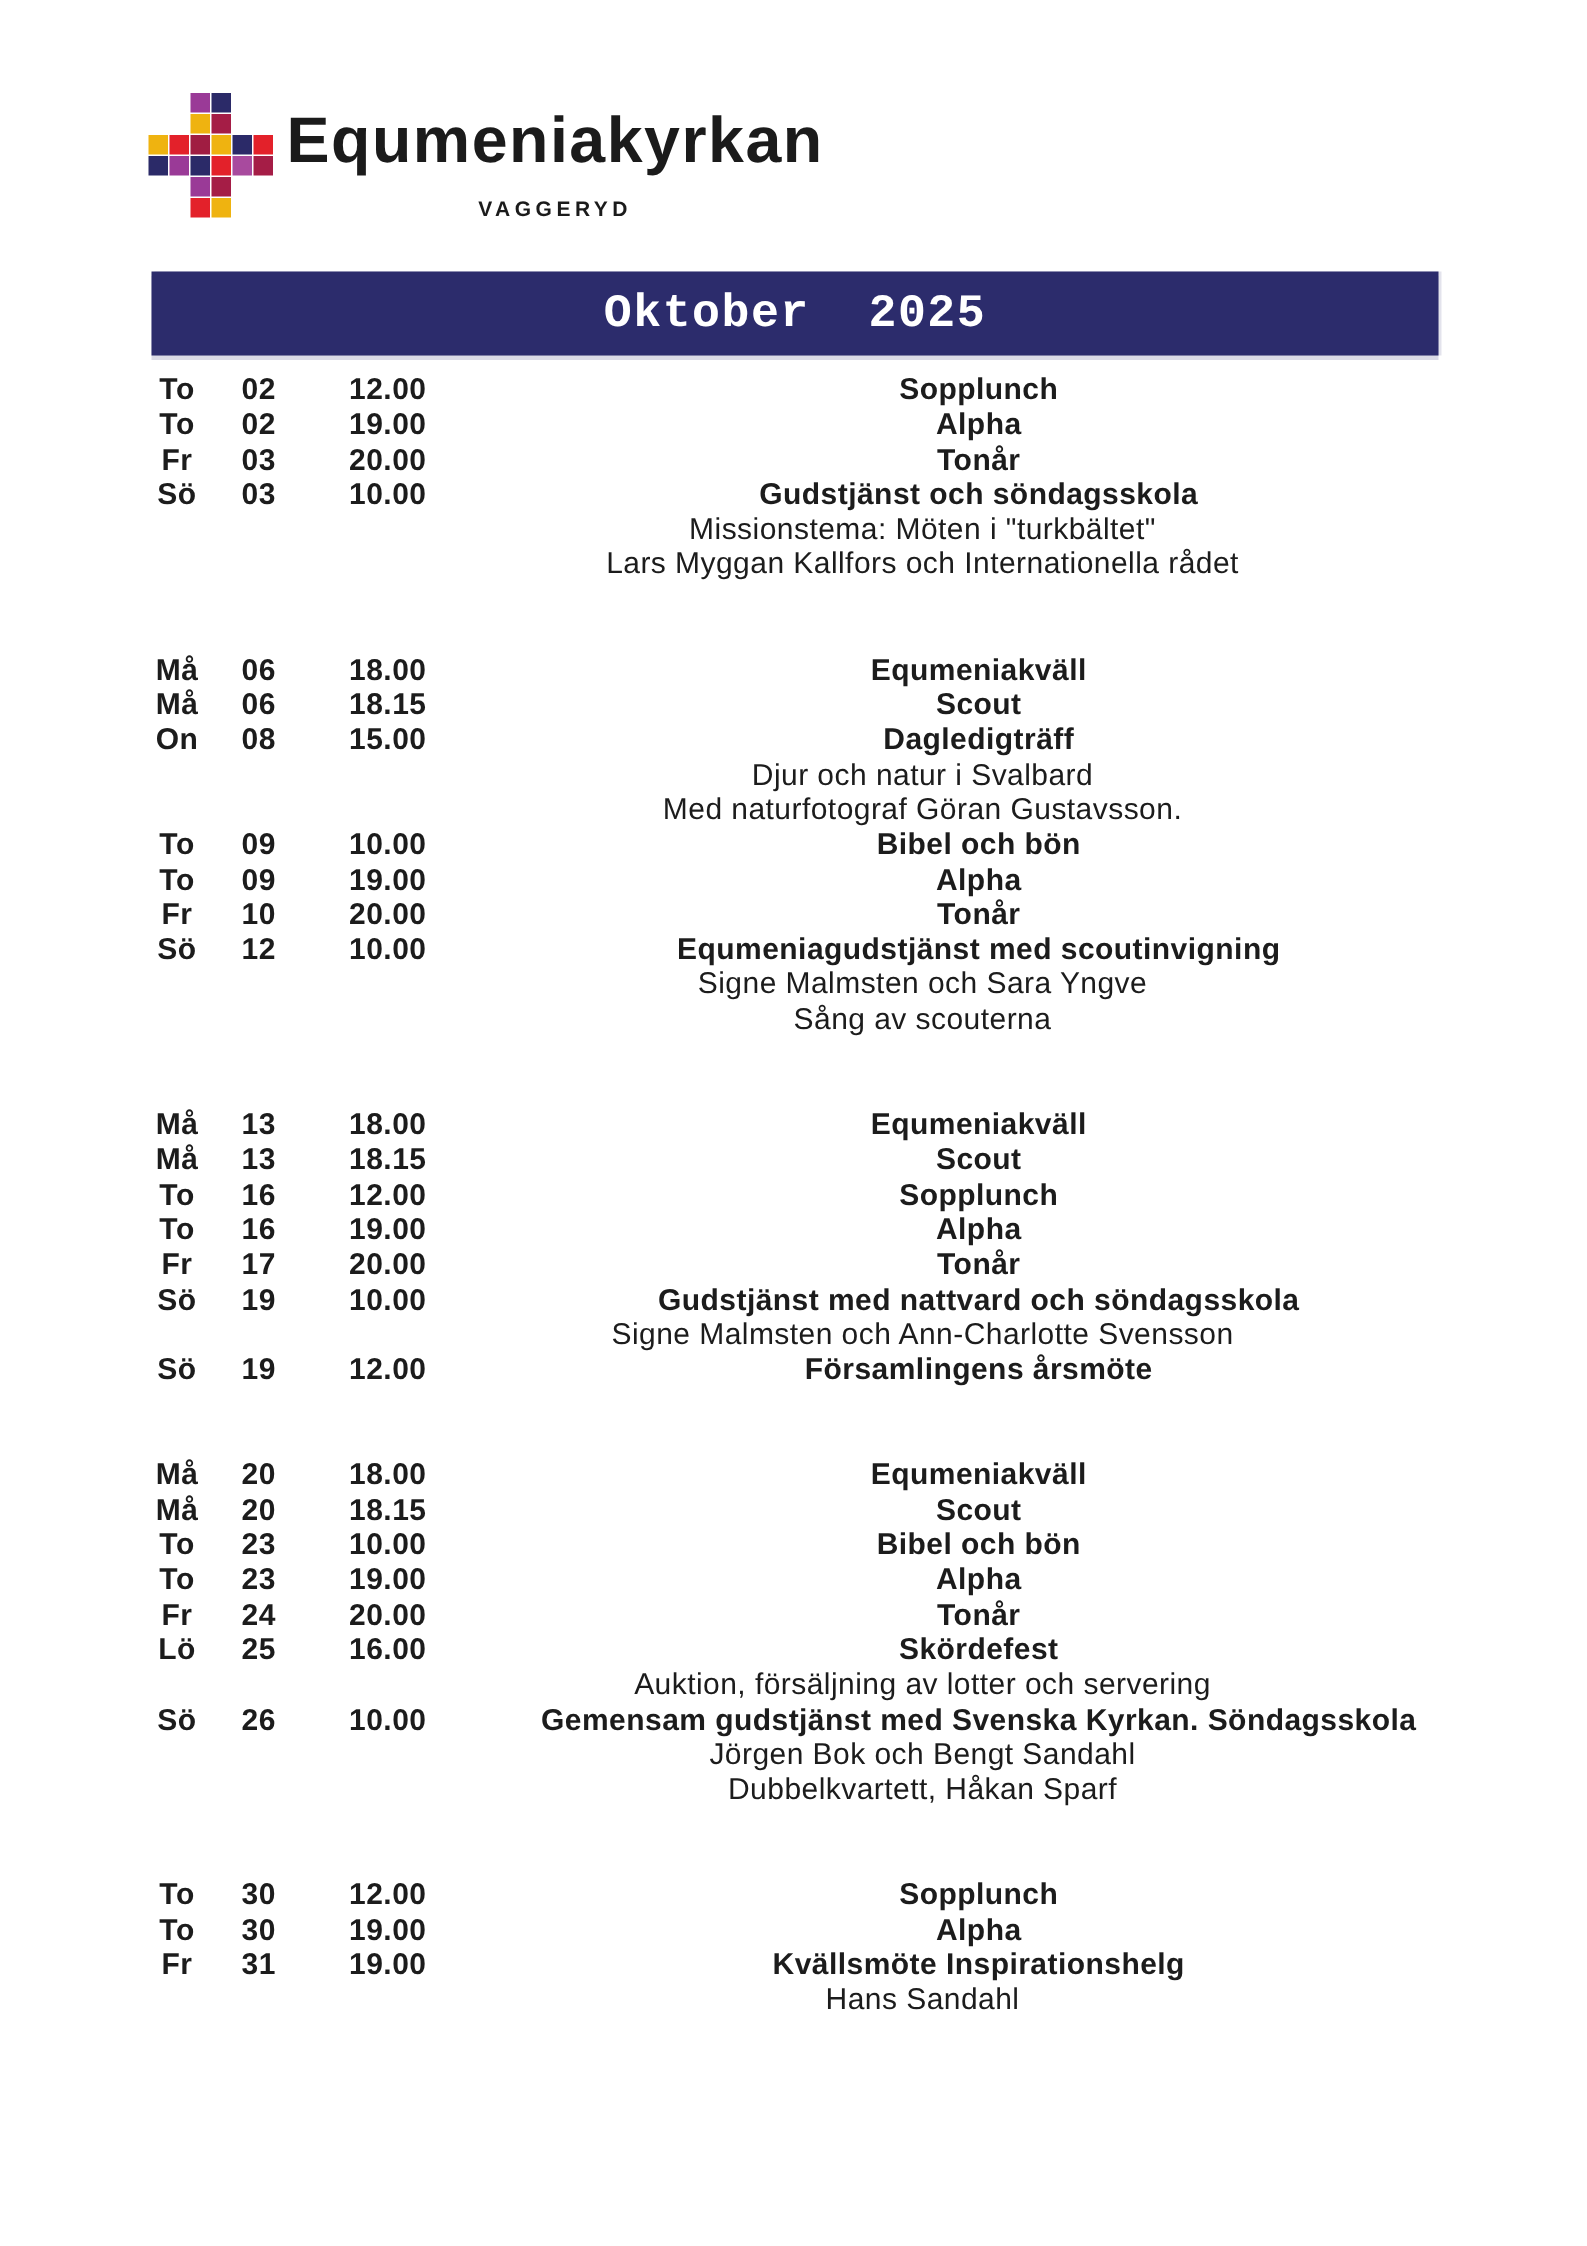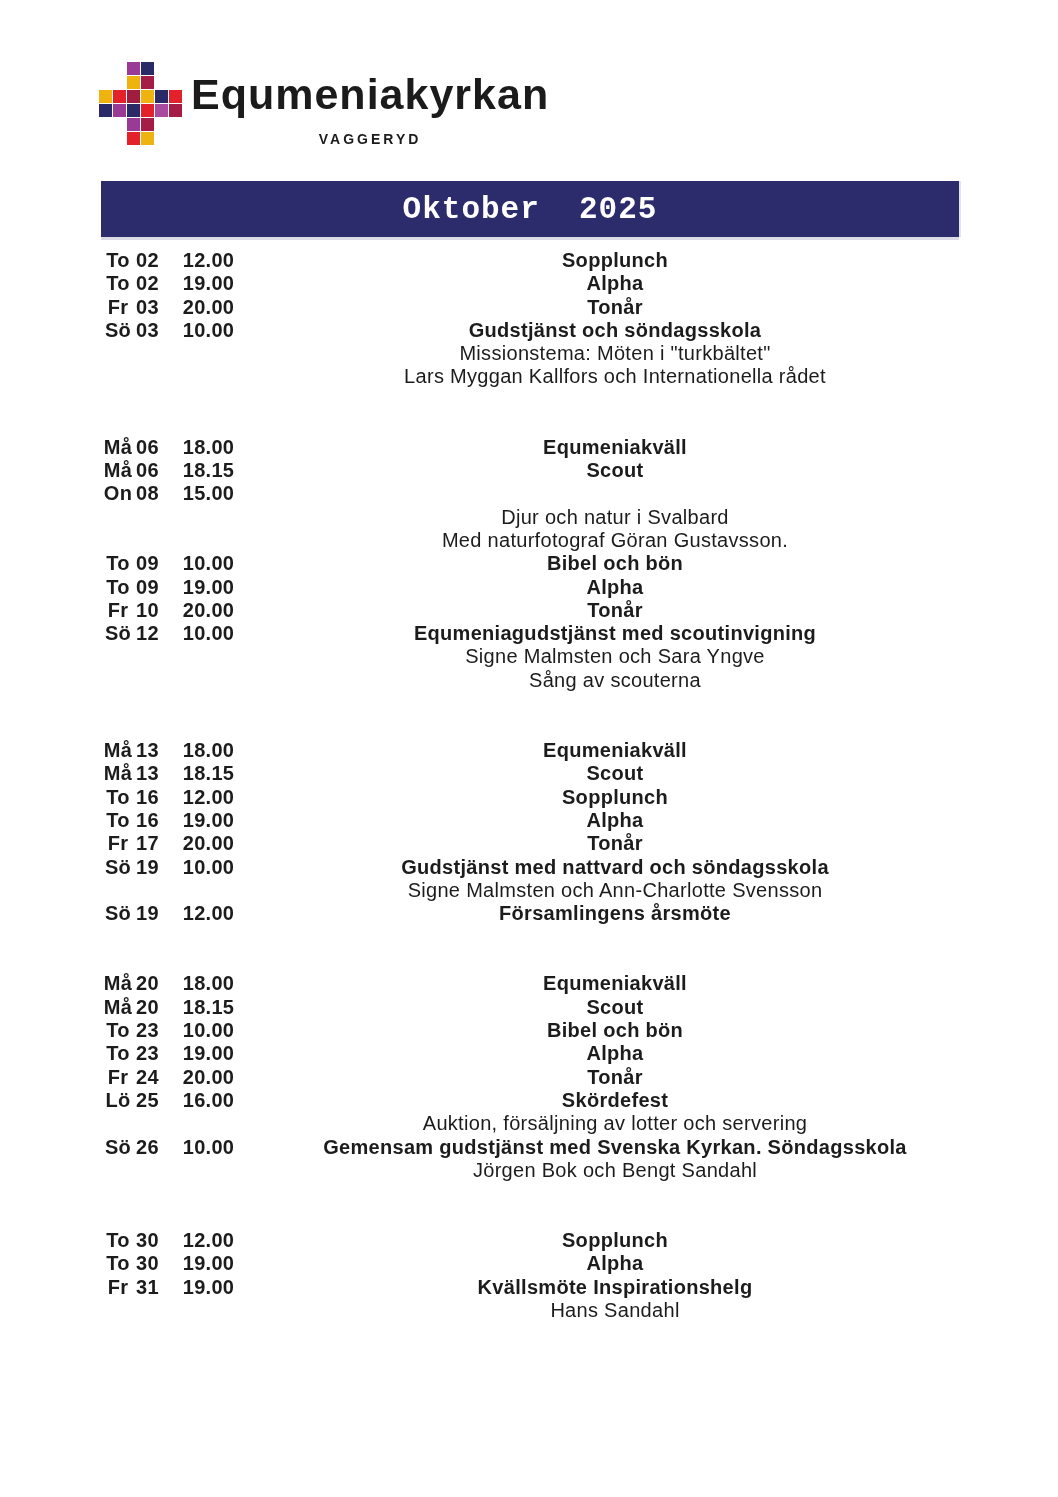--- a/index.html
+++ b/index.html
@@ -75,20 +75,21 @@
     top: 249px;
     width: 872px;
     font-size: 20px;
     line-height: 23.3px;
     letter-spacing: 0.3px;
   }
   .block + .block { margin-top: 47px; }
   .event {
     display: grid;
     grid-template-columns: 30px 29px 93px 1fr;
+    gap: 25px;
   }
   .event .day, .event .date, .event .time, .event .etitle { font-weight: bold; }
   .detail {
     margin-left: 152px;
     font-weight: normal;
   }
 </style>
 </head>
 <body>
 
@@ -182,20 +183,21 @@
         <div class="event">
           <span class="day">Må</span>
           <span class="date">06</span>
           <span class="time">18.15</span>
           <span class="etitle">Scout</span>
         </div>
         <div class="event">
           <span class="day">On</span>
           <span class="date">08</span>
           <span class="time">15.00</span>
+          <span class="etitle">Dagledigträff</span>
         </div>
         <div class="detail">Djur och natur i Svalbard</div>
         <div class="detail">Med naturfotograf Göran Gustavsson.</div>
         <div class="event">
           <span class="day">To</span>
           <span class="date">09</span>
           <span class="time">10.00</span>
           <span class="etitle">Bibel och bön</span>
         </div>
         <div class="event">
@@ -302,20 +304,21 @@
           <span class="etitle">Skördefest</span>
         </div>
         <div class="detail">Auktion, försäljning av lotter och servering</div>
         <div class="event">
           <span class="day">Sö</span>
           <span class="date">26</span>
           <span class="time">10.00</span>
           <span class="etitle">Gemensam gudstjänst med Svenska Kyrkan. Söndagsskola</span>
         </div>
         <div class="detail">Jörgen Bok och Bengt Sandahl</div>
+        <div class="detail">Dubbelkvartett, Håkan Sparf</div>
       </div>
       <div class="block">
         <div class="event">
           <span class="day">To</span>
           <span class="date">30</span>
           <span class="time">12.00</span>
           <span class="etitle">Sopplunch</span>
         </div>
         <div class="event">
           <span class="day">To</span>

